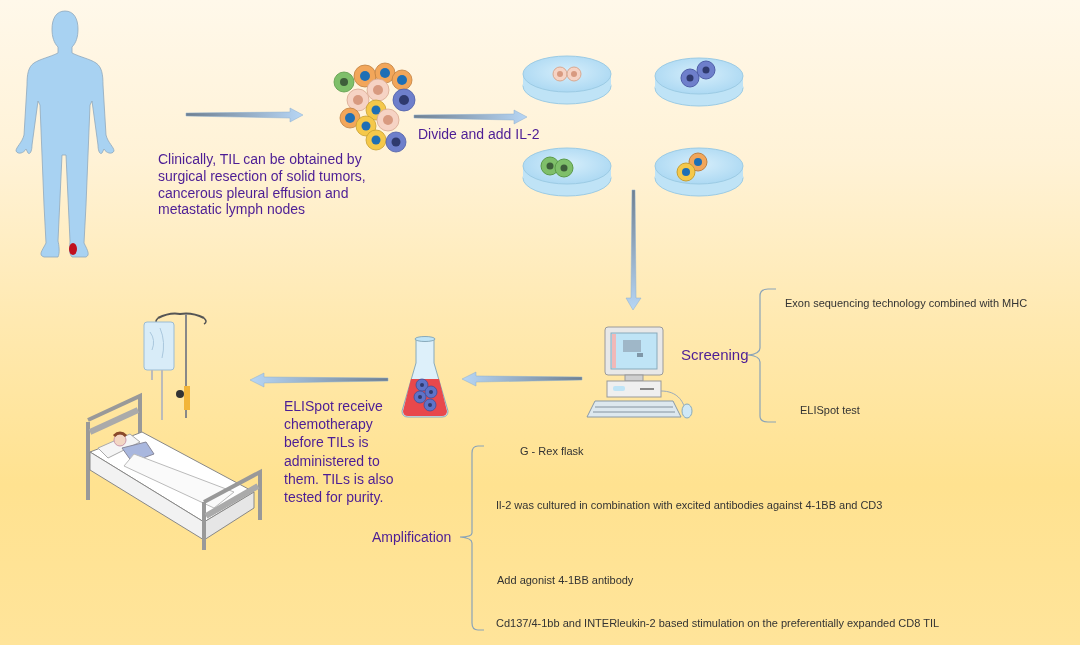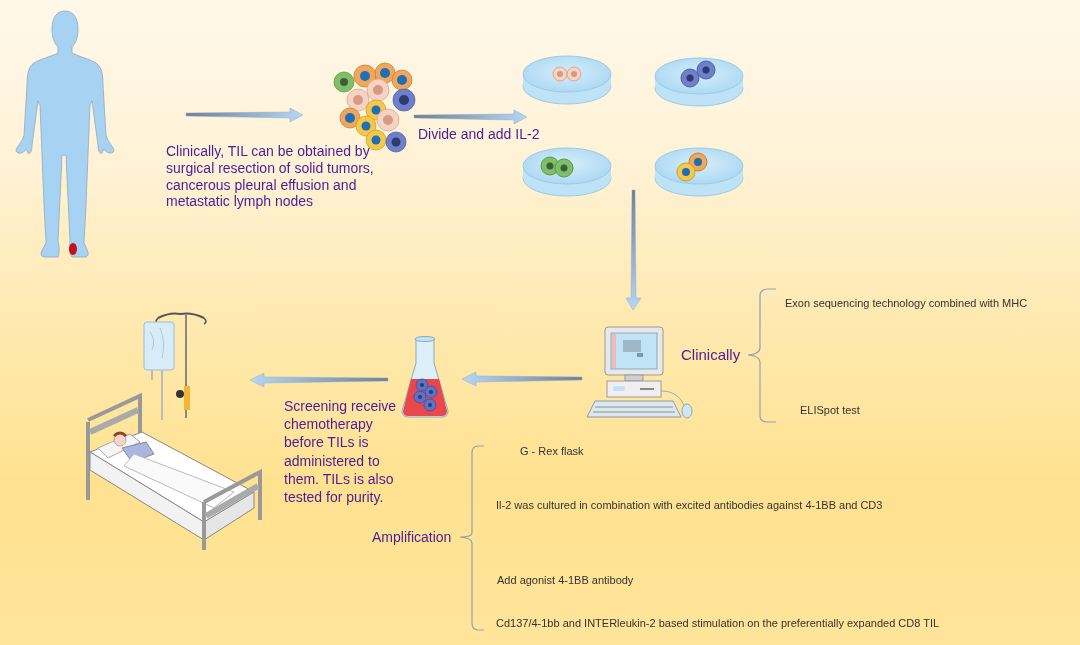--- a/index.html
+++ b/index.html
@@ -41,21 +41,21 @@
 
 <svg style="left:10px; top:5px;" width="110" height="260" viewBox="0 0 110 260">
   <path d="M55,6 C46,6 42,14 42,24 C42,32 44,38 48,42 L48,48 C40,52 30,54 24,58 C18,62 17,70 17,80 L14,130 C12,138 6,142 6,146 C8,150 14,148 16,144 L18,148 C20,150 22,146 22,140 L28,96 L30,100 L32,150 L34,200 L36,238 C32,246 28,250 34,252 L48,252 C50,248 49,240 48,236 L52,150 L56,150 L60,236 C60,240 58,248 62,252 L76,252 C80,250 78,246 74,238 L76,200 L78,150 L80,100 L82,96 L88,140 C88,146 90,150 92,148 L94,144 C96,148 102,150 104,146 C104,142 98,138 96,130 L93,80 C93,70 92,62 86,58 C80,54 70,52 62,48 L62,42 C66,38 68,32 68,24 C68,14 64,6 55,6 Z" fill="#A8D2F2" stroke="#8fa8bd" stroke-width="0.8"></path>
   <ellipse cx="63" cy="244" rx="4" ry="6" fill="#C0101E"></ellipse>
 </svg>
 
 <svg style="left:186px; top:104px;" width="120" height="20">
   <path d="M0,9 L104,8 L104,4 L117,11 L104,18 L104,14 L0,12 Z" fill="url(#arrowGradH)" stroke="#8aaed0" stroke-width="0.5"></path>
 </svg>
 
-<div class="txt t14" style="left:158px; top:143px;margin-left:8px;">
+<div class="txt t14" style="left:158px; top:151px;">
   <div>Clinically, TIL can be obtained by</div>
   <div>surgical resection of solid tumors,</div>
   <div>cancerous pleural effusion and</div>
   <div>metastatic lymph nodes</div>
 </div>
 
 <svg style="left:330px; top:60px;" width="90" height="95" viewBox="0 0 90 95">
   <g stroke="#c08040" stroke-width="0.8">
     <circle cx="14" cy="22" r="10" fill="#7FBF6A" stroke="#5a9a48"></circle>
       <circle cx="14" cy="22" r="4" fill="#3e5e3a" stroke="none"></circle>
@@ -144,21 +144,21 @@
   <rect x="55" y="63" width="14" height="2" fill="#888"></rect>
   <path d="M10,76 L88,76 L96,92 L2,92 Z" fill="#DDE8EE" stroke="#8a9aa6"></path>
   <g stroke="#6f7f8a" stroke-width="0.8">
     <line x1="10" y1="82" x2="88" y2="82"></line>
       <line x1="8" y1="87" x2="90" y2="87"></line>
   </g>
   <path d="M76,66 C92,66 98,76 100,84" fill="none" stroke="#9ab" stroke-width="1"></path>
   <ellipse cx="102" cy="86" rx="5" ry="7" fill="#CFE8F6" stroke="#8ab"></ellipse>
 </svg>
 
-<div class="txt t15" style="left:681px; top:346px;">Clinically</div>
+<div class="txt t15" style="left:681px; top:346px;">Screening</div>
 <svg style="left:748px; top:288px;" width="30" height="140">
   <path d="M28,1 L20,1 Q12,1 12,8 L12,60 Q12,66 0,67 Q12,68 12,74 L12,128 Q12,134 20,134 L28,134" fill="none" stroke="#8AA3B8" stroke-width="1.2"></path>
 </svg>
 <div class="txt t11" style="left:785px; top:296px; line-height:1.35;">
   <div>Exon sequencing technology combined with MHC</div>
 </div>
 <div class="txt t11" style="left:800px; top:404px;">ELISpot test</div>
 
 <svg style="left:460px; top:368px;" width="124" height="20">
   <path d="M122,9 L16,8 L16,4 L2,11 L16,18 L16,14 L122,12 Z" fill="url(#arrowGradHL)" stroke="#8aaed0" stroke-width="0.5"></path>
@@ -180,21 +180,21 @@
       <circle cx="20" cy="62" r="2"></circle>
       <circle cx="30" cy="70" r="2"></circle>
   </g>
 </svg>
 
 <svg style="left:248px; top:369px;" width="142" height="20">
   <path d="M140,9 L16,8 L16,4 L2,11 L16,18 L16,14 L140,12 Z" fill="url(#arrowGradHL)" stroke="#8aaed0" stroke-width="0.5"></path>
 </svg>
 
 <div class="txt t14" style="left:284px; top:397px; line-height:1.3;">
-  <div>Screening receive</div>
+  <div>ELISpot receive</div>
   <div>chemotherapy</div>
   <div>before TILs is</div>
   <div>administered to</div>
   <div>them. TILs is also</div>
   <div>tested for purity.</div>
 </div>
 
 <svg style="left:140px; top:310px;" width="80" height="115" viewBox="0 0 80 115">
   <path d="M18,8 Q30,2 40,4 Q52,2 64,8" fill="none" stroke="#555" stroke-width="2"></path>
   <path d="M18,8 q-4,4 0,6" fill="none" stroke="#555" stroke-width="1.5"></path>

